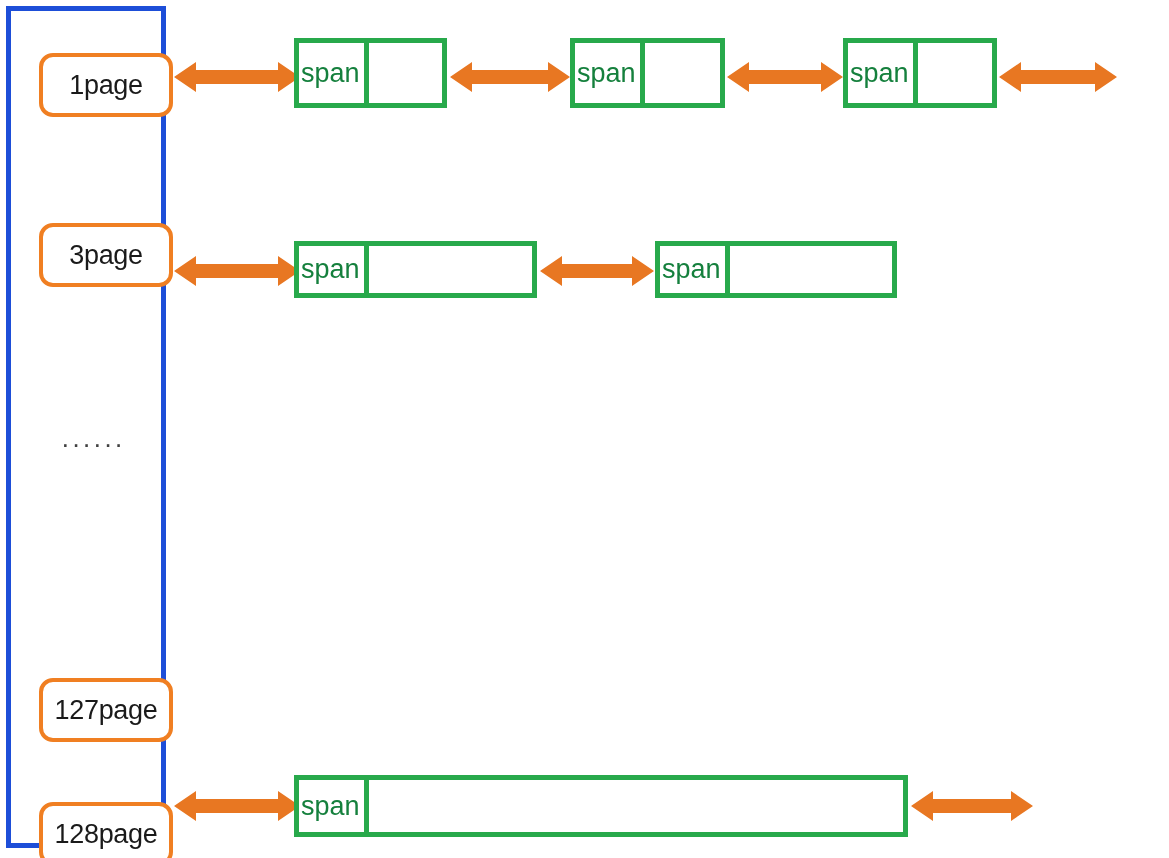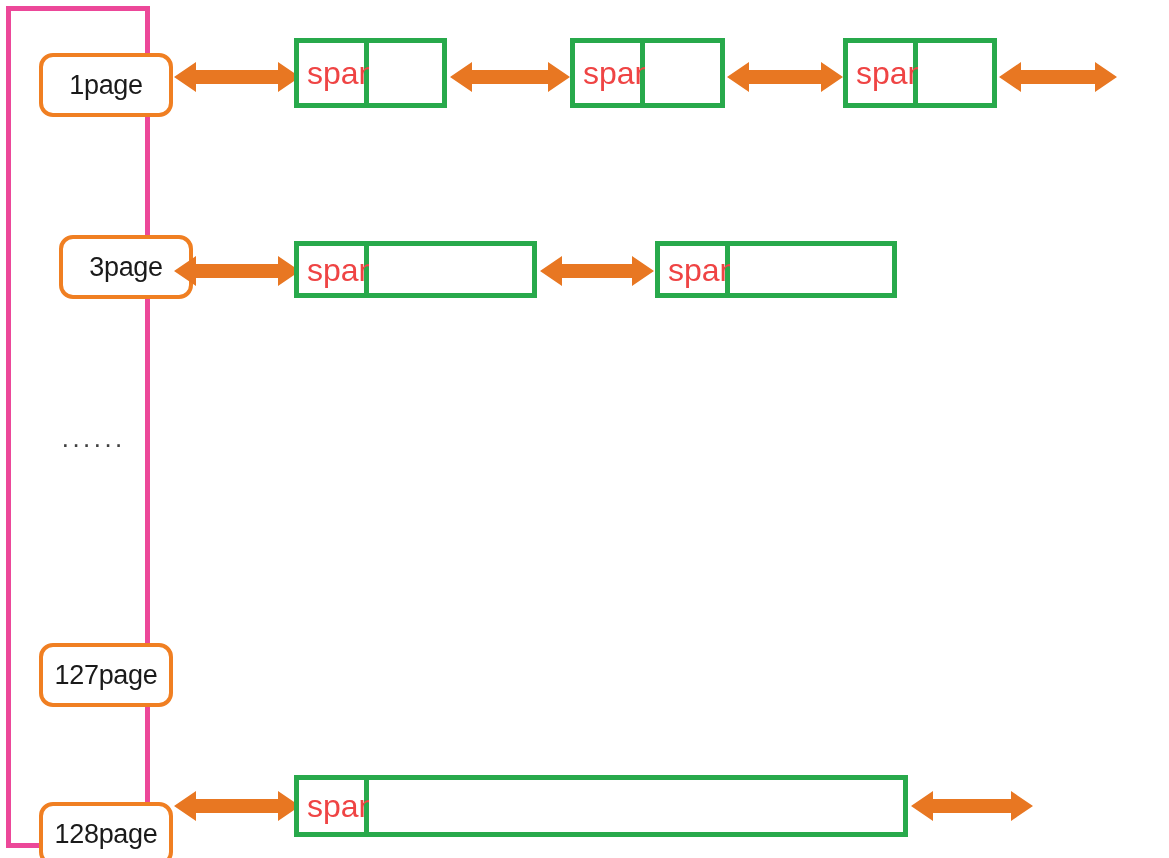--- a/index.html
+++ b/index.html
@@ -17,23 +17,23 @@
     height: 858px;
     background: #ffffff;
     overflow: hidden;
   }
 
   
   .page-container {
     position: absolute;
     left: 6px;
     top: 6px;
-    width: 144px;
+    width: 160px;
     height: 842px;
-    border: 5px solid #ec4899;
+    border: 5px solid #1d4ed8;
     box-sizing: border-box;
     background: #ffffff;
   }
 
   
   .page-box {
     position: absolute;
     left: 28px;
     width: 134px;
     height: 64px;
@@ -77,24 +77,24 @@
   .span-cell {
     box-sizing: border-box;
     border-right: 5px solid #28A94B;
     display: flex;
     align-items: center;
     justify-content: flex-start;
     background: #ffffff;
     flex: 0 0 auto;
   }
   .span-cell .span-text {
-    font-size: 32px;
-    color: #ef4444;
+    font-size: 27px;
+    color: #15803d;
     line-height: 1;
-    padding-left: 8px;
+    padding-left: 2px;
     white-space: nowrap;
   }
   .data-cell {
     flex: 1 1 auto;
     background: #ffffff;
   }
 
   
   .arrow {
     position: absolute;
@@ -106,28 +106,28 @@
 
 <div id="canvas">
 
   <div class="page-container">
 
     <div class="page-box" style="top:42px;">
       <span class="page-label">1page</span>
     </div>
 
 
-    <div class="page-box" style="top:224px;margin-left:20px;">
+    <div class="page-box" style="top:212px;">
       <span class="page-label">3page</span>
     </div>
 
     <div class="ellipsis">······</div>
 
 
-    <div class="page-box" style="top:632px;">
+    <div class="page-box" style="top:667px;">
       <span class="page-label">127page</span>
     </div>
 
     <div class="page-box" style="top:761px;margin-top:30px;">
       <span class="page-label">128page</span>
     </div>
 
   </div>
 
   <div class="arrow" style="left:174px; top:58px;">

